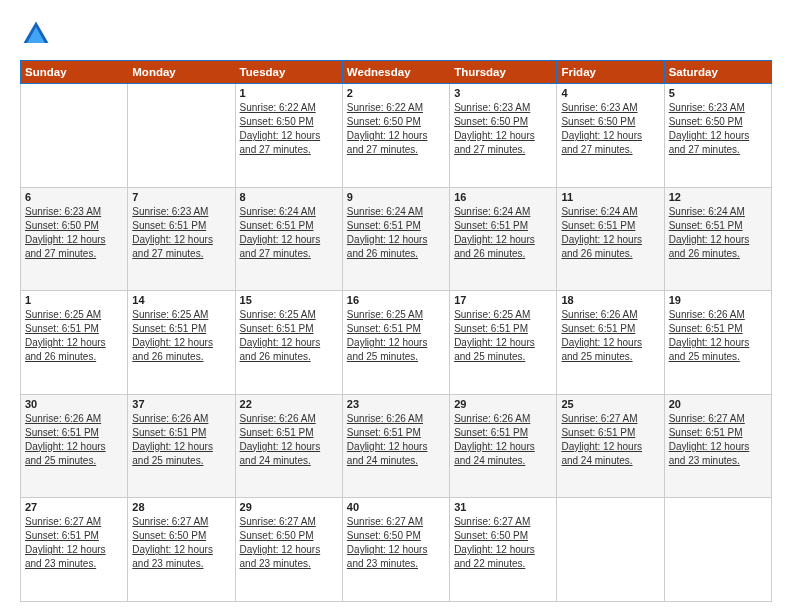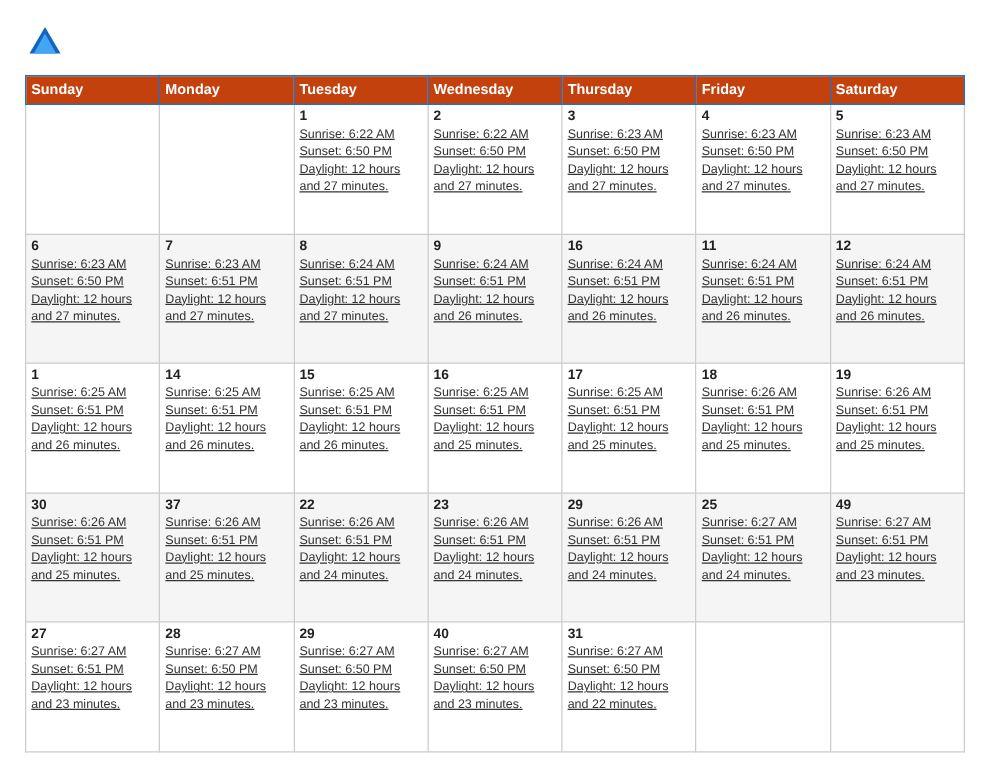--- a/index.html
+++ b/index.html
@@ -292,21 +292,21 @@
 Sunset: 6:51 PM
 Daylight: 12 hours and 24 minutes.</div>
           </td>
           <td>
             <span class="day-num">25</span>
             <div class="day-info" style="white-space: pre-line;">Sunrise: 6:27 AM
 Sunset: 6:51 PM
 Daylight: 12 hours and 24 minutes.</div>
           </td>
           <td>
-            <span class="day-num">49</span>
+            <span class="day-num">20</span>
             <div class="day-info" style="white-space: pre-line;">Sunrise: 6:27 AM
 Sunset: 6:51 PM
 Daylight: 12 hours and 23 minutes.</div>
           </td>
         </tr>
         <tr>
           <td>
             <span class="day-num">27</span>
             <div class="day-info" style="white-space: pre-line;">Sunrise: 6:27 AM
 Sunset: 6:51 PM

